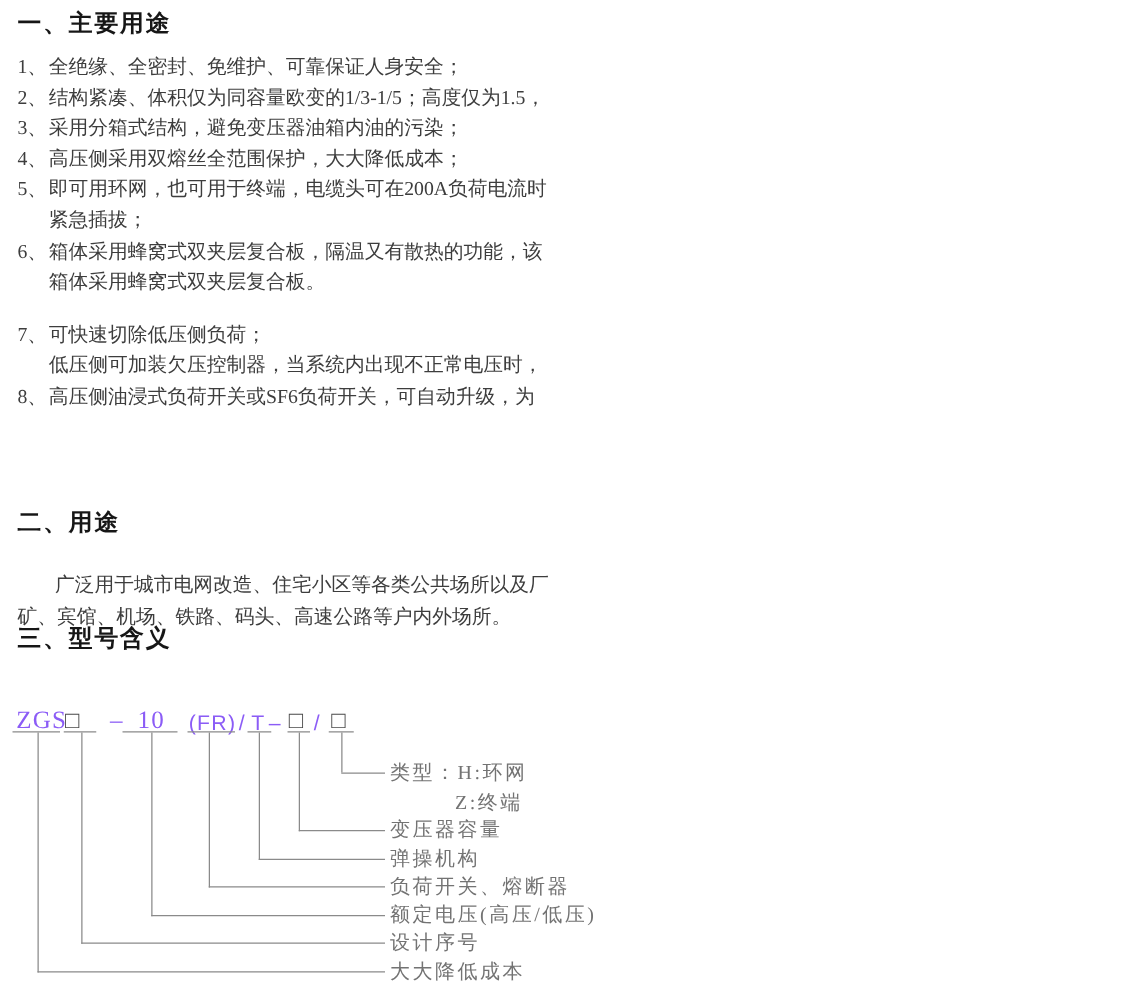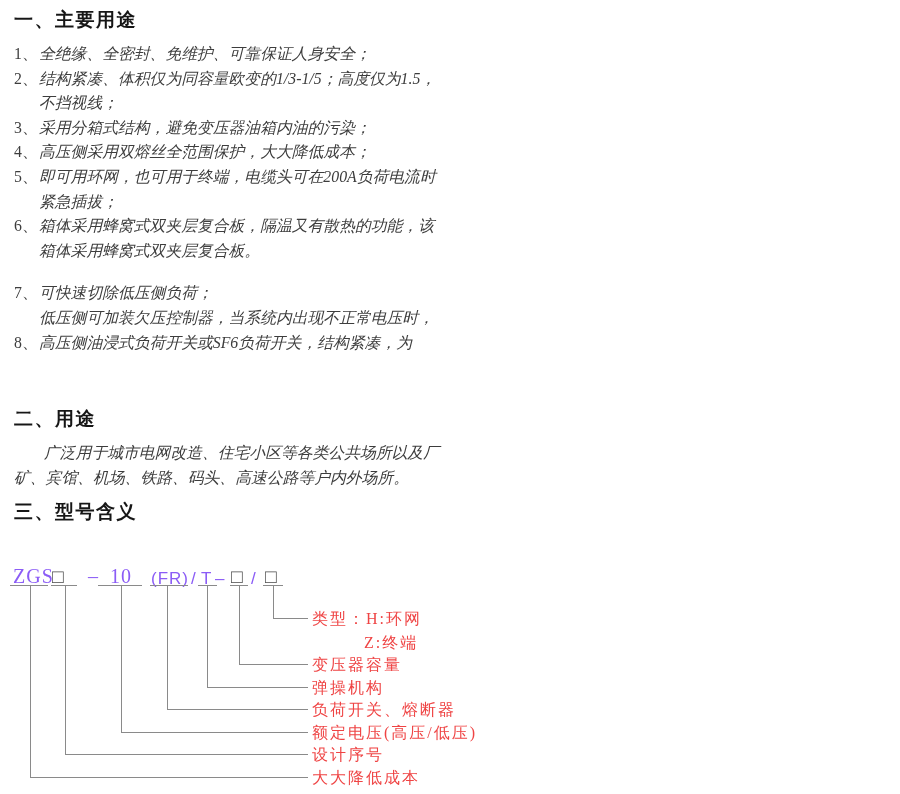--- a/index.html
+++ b/index.html
@@ -14,26 +14,26 @@
     font-weight:bold;color:#161616;font-size:19px;letter-spacing:1.5px;line-height:20px;
   }
   .s1t{top:10px}
   .s2t{top:409px}
   .s3t{top:502px}
 
   
   .items{position:absolute;left:14px;top:42px;width:475px;font-size:15.8px;}
   .item{position:relative;padding-left:25px;}
   .item .num{position:absolute;left:0;top:0;line-height:24.6px;}
-  .ln{line-height:24.6px;white-space:nowrap;font-style:italic;}
+  .ln{line-height:24.6px;white-space:nowrap;}
   .gap{margin-top:18px;}
 
   
   .para{position:absolute;left:14px;top:441px;font-size:15.8px;width:475px;}
-  .para .indent{padding-left:30px;}
+  .para .indent{padding-left:30px;margin-top:16px;}
 
   
   .fp{position:absolute;top:565px;font-size:20px;line-height:22px;color:#8b5cf6;letter-spacing:1px;}
   .fsans{font-family:"Liberation Sans","DejaVu Sans",sans-serif;font-size:17px;top:568px;}
   .fbox{font-size:19px;top:566px;color:#4a4a4a;}
   .fp0{left:13px}.fp1{left:52px}.fp2{left:88px}.fp3{left:110px}.fp4{left:151px}
   .fp5{left:191px}.fp6{left:201px}.fp7{left:215px}.fp8{left:231px}.fp9{left:251px}.fp10{left:265px}
 
   
   .rule{position:absolute;background:#8a8a8a;}
@@ -46,21 +46,21 @@
   .hz{height:1px;}
   .h7{top:618px;left:273px;width:35px}
   .h6{top:664px;left:239px;width:69px}
   .h5{top:687px;left:207px;width:101px}
   .h4{top:709px;left:167px;width:141px}
   .h3{top:732px;left:121px;width:187px}
   .h2{top:754px;left:65px;width:243px}
   .h1{top:777px;left:30px;width:278px}
 
   
-  .lab{position:absolute;left:312px;font-size:16px;letter-spacing:2px;white-space:nowrap;line-height:18px;color:#ef4444;}
+  .lab{position:absolute;left:312px;font-size:16px;letter-spacing:2px;white-space:nowrap;line-height:18px;color:#737373;}
   .lab-type1{top:610px}
   .lab-type2{top:634px;left:364px}
   .lab-cap{top:656px}
   .lab-mech{top:679px}
   .lab-sw{top:701px}
   .lab-volt{top:724px}
   .lab-dsn{top:746px}
   .lab-sub{top:769px}
 </style>
 </head>
@@ -71,21 +71,20 @@
   <h2 class="h s1t">一、主要用途</h2>
 
   <div class="items">
     <div class="item">
       <span class="num">1、</span>
       <div class="ln">全绝缘、全密封、免维护、可靠保证人身安全；</div>
     </div>
     <div class="item">
       <span class="num">2、</span>
       <div class="ln">结构紧凑、体积仅为同容量欧变的1/3-1/5；高度仅为1.5，</div>
-      <div class="ln">不挡视线；</div>
     </div>
     <div class="item">
       <span class="num">3、</span>
       <div class="ln">采用分箱式结构，避免变压器油箱内油的污染；</div>
     </div>
     <div class="item">
       <span class="num">4、</span>
       <div class="ln">高压侧采用双熔丝全范围保护，大大降低成本；</div>
     </div>
     <div class="item">
@@ -98,21 +97,21 @@
       <div class="ln">箱体采用蜂窝式双夹层复合板，隔温又有散热的功能，该</div>
       <div class="ln">箱体采用蜂窝式双夹层复合板。</div>
     </div>
     <div class="item gap">
       <span class="num">7、</span>
       <div class="ln">可快速切除低压侧负荷；</div>
       <div class="ln">低压侧可加装欠压控制器，当系统内出现不正常电压时，</div>
     </div>
     <div class="item">
       <span class="num">8、</span>
-      <div class="ln">高压侧油浸式负荷开关或SF6负荷开关，结构紧凑，为</div>
+      <div class="ln">高压侧油浸式负荷开关或SF6负荷开关，可自动升级，为</div>
     </div>
   </div>
 
   <h2 class="h s2t">二、用途</h2>
   <div class="para">
     <div class="ln indent">广泛用于城市电网改造、住宅小区等各类公共场所以及厂</div>
     <div class="ln">矿、宾馆、机场、铁路、码头、高速公路等户内外场所。</div>
   </div>
 
   <h2 class="h s3t">三、型号含义</h2>

